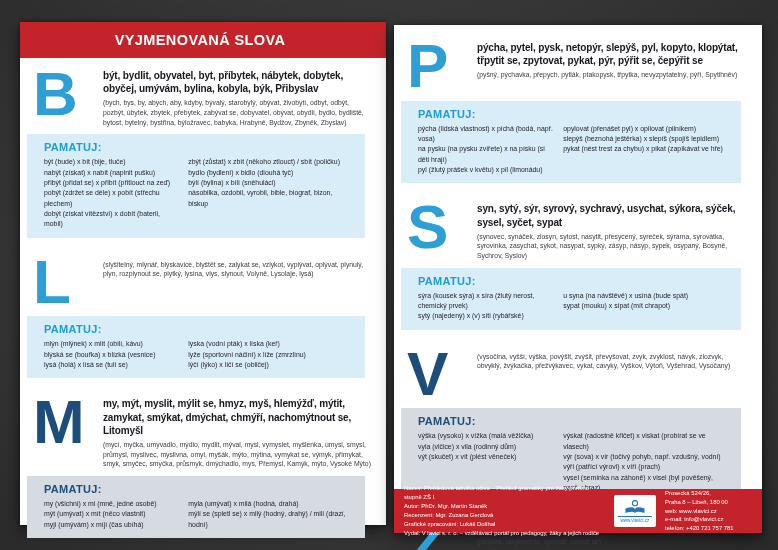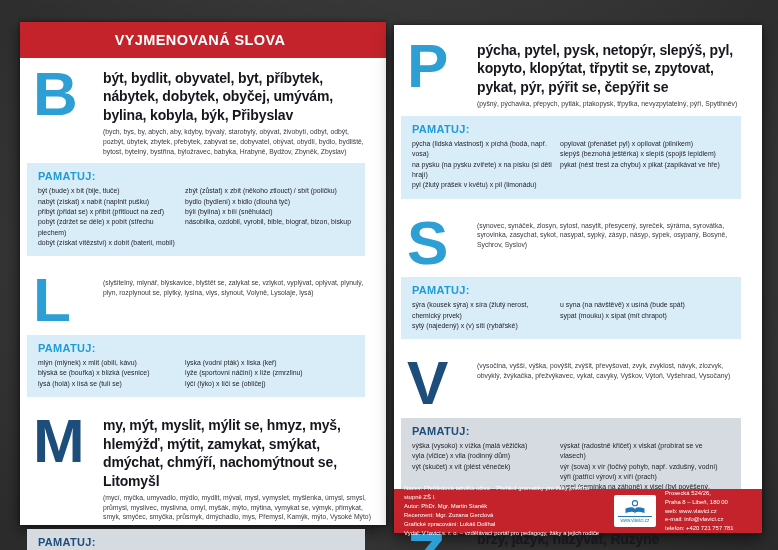--- a/index.html
+++ b/index.html
@@ -27,24 +27,24 @@
     align-items:center;justify-content:center;font-size:14.5px;letter-spacing:.4px;}
   .header-red .bold{font-weight:bold;margin-right:6px;}
 
   .section{display:flex;padding:9px 12px 3px 13px;}
   .section.pt-lg{padding-top:14px;}
   .letter{flex:0 0 70px;width:70px;font-size:62px;font-weight:800;
     line-height:.88;letter-spacing:-2px;}
   .letter.blue{color:var(--blue-letter);}
   .letter.navy{color:var(--navy-letter);}
   .section-text{flex:1;padding-top:2px;padding-right:2px;}
-  .words{font-weight:bold;font-size:14px;line-height:1.32;color:var(--ink);letter-spacing:-.15px;}
+  .words{font-weight:bold;font-size:10px;line-height:1.32;color:var(--ink);letter-spacing:-.15px;}
   .related{font-size:6.8px;line-height:1.42;color:#3a3a42;margin-top:3px;}
 
-  .pamatuj{margin:4px 21px 8px 7px;padding:7px 14px 8px 11px;}
+  .pamatuj{margin:4px 21px 8px 7px;padding:7px 14px 8px 17px;}
   .pamatuj.blue{background:var(--pam-blue);}
   .pamatuj.grey{background:var(--pam-grey);}
   .pamatuj-label{font-weight:bold;font-size:11px;letter-spacing:.3px;margin-bottom:4px;}
   .pamatuj.blue .pamatuj-label{color:var(--pam-label-blue);}
   .pamatuj.grey .pamatuj-label{color:var(--navy-letter);}
   .pam-cols{display:flex;}
   .pam-col{font-size:6.9px;line-height:1.5;color:#23232b;}
   .pam-col.left{flex:0 0 47%;padding-right:8px;}
   .pam-col.right{flex:1;}
 
@@ -157,20 +157,21 @@
           <div class="pam-line">opylovat (přenášet pyl) x opilovat (pilníkem)</div>
           <div class="pam-line">slepýš (beznohá ještěrka) x slepíš (spojíš lepidlem)</div>
           <div class="pam-line">pykat (nést trest za chybu) x pikat (zapíkávat ve hře)</div>
         </div>
     </div>
   </div>
 
   <div class="section">
     <div class="letter blue">S</div>
     <div class="section-text">
+      <div class="words">syn, sytý, sýr, syrový, sychravý, usychat, sýkora, sýček, sysel, syčet, sypat</div>
       <div class="related">(synovec, synáček, zlosyn, sytost, nasytit, přesycený, syreček, sýrárna, syrovátka, syrovinka, zasychat, sykot, nasypat, sypký, zásyp, násyp, sypek, osypaný, Bosyně, Sychrov, Syslov)</div>
     </div>
   </div>
   <div class="pamatuj blue">
     <div class="pamatuj-label">PAMATUJ:</div>
     <div class="pam-cols">
       <div class="pam-col left">
           <div class="pam-line">sýra (kousek sýra) x síra (žlutý nerost, chemický prvek)</div>
           <div class="pam-line">sytý (najedený) x (v) síti (rybářské)</div>
         </div>

